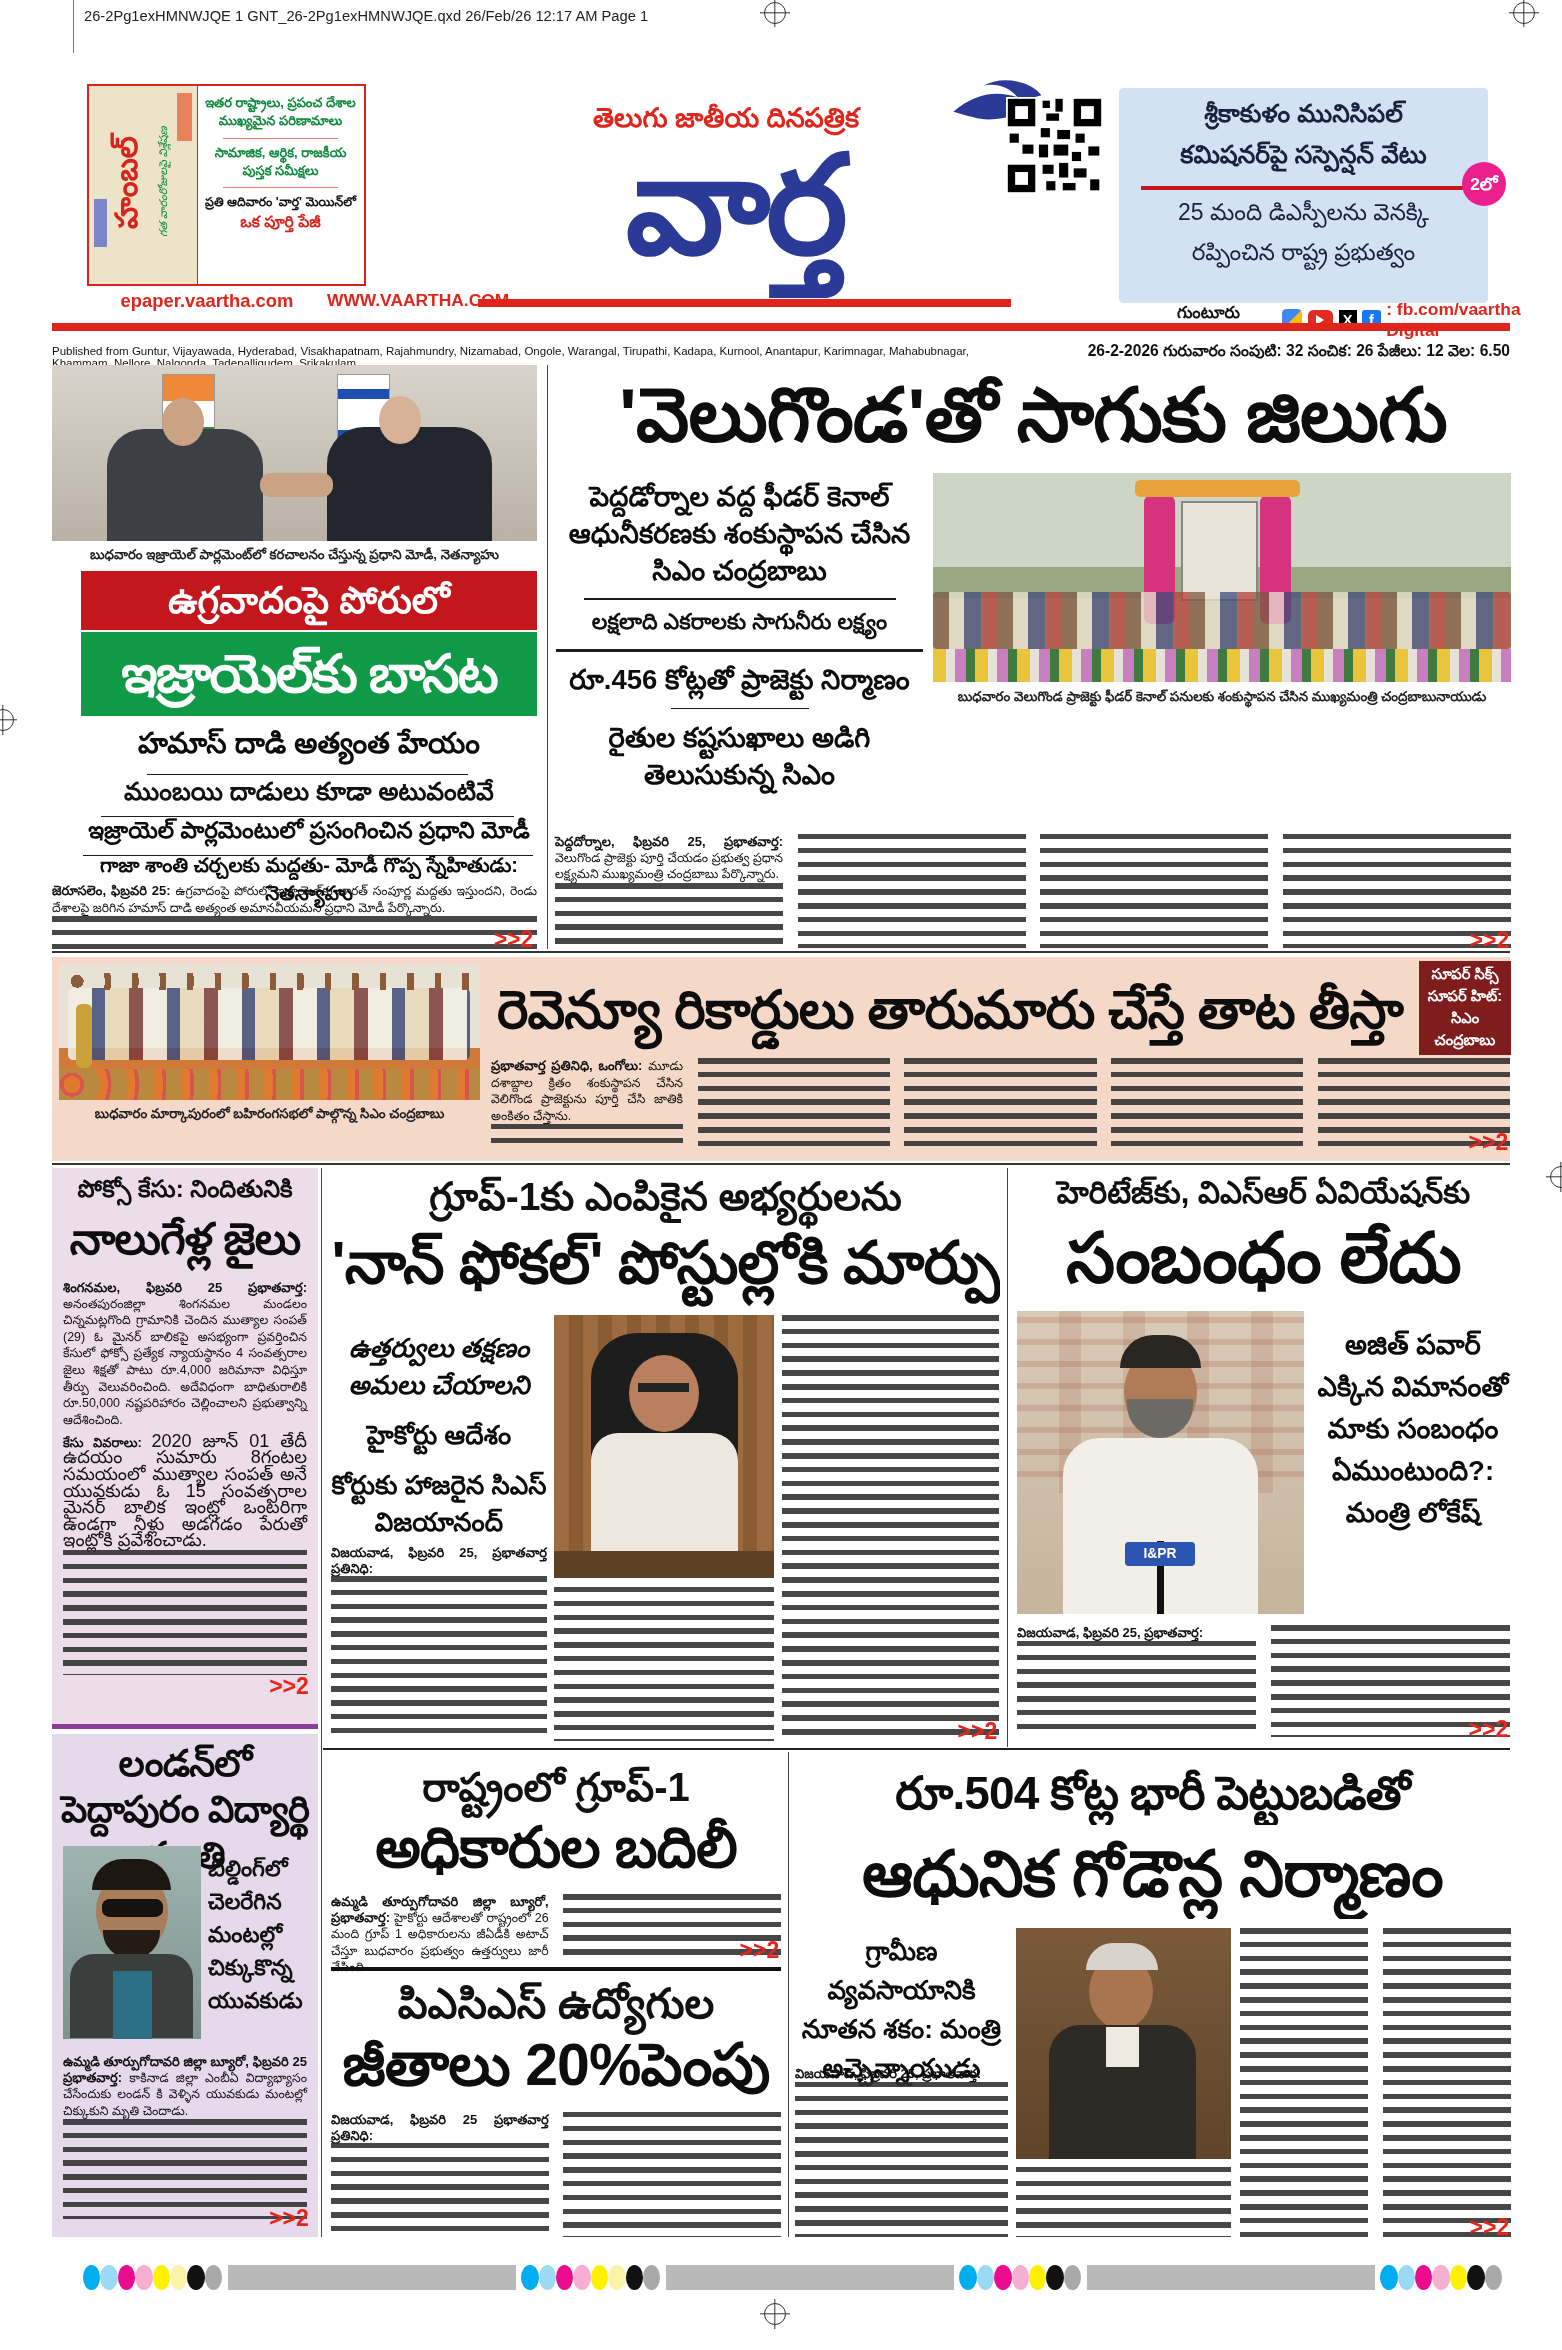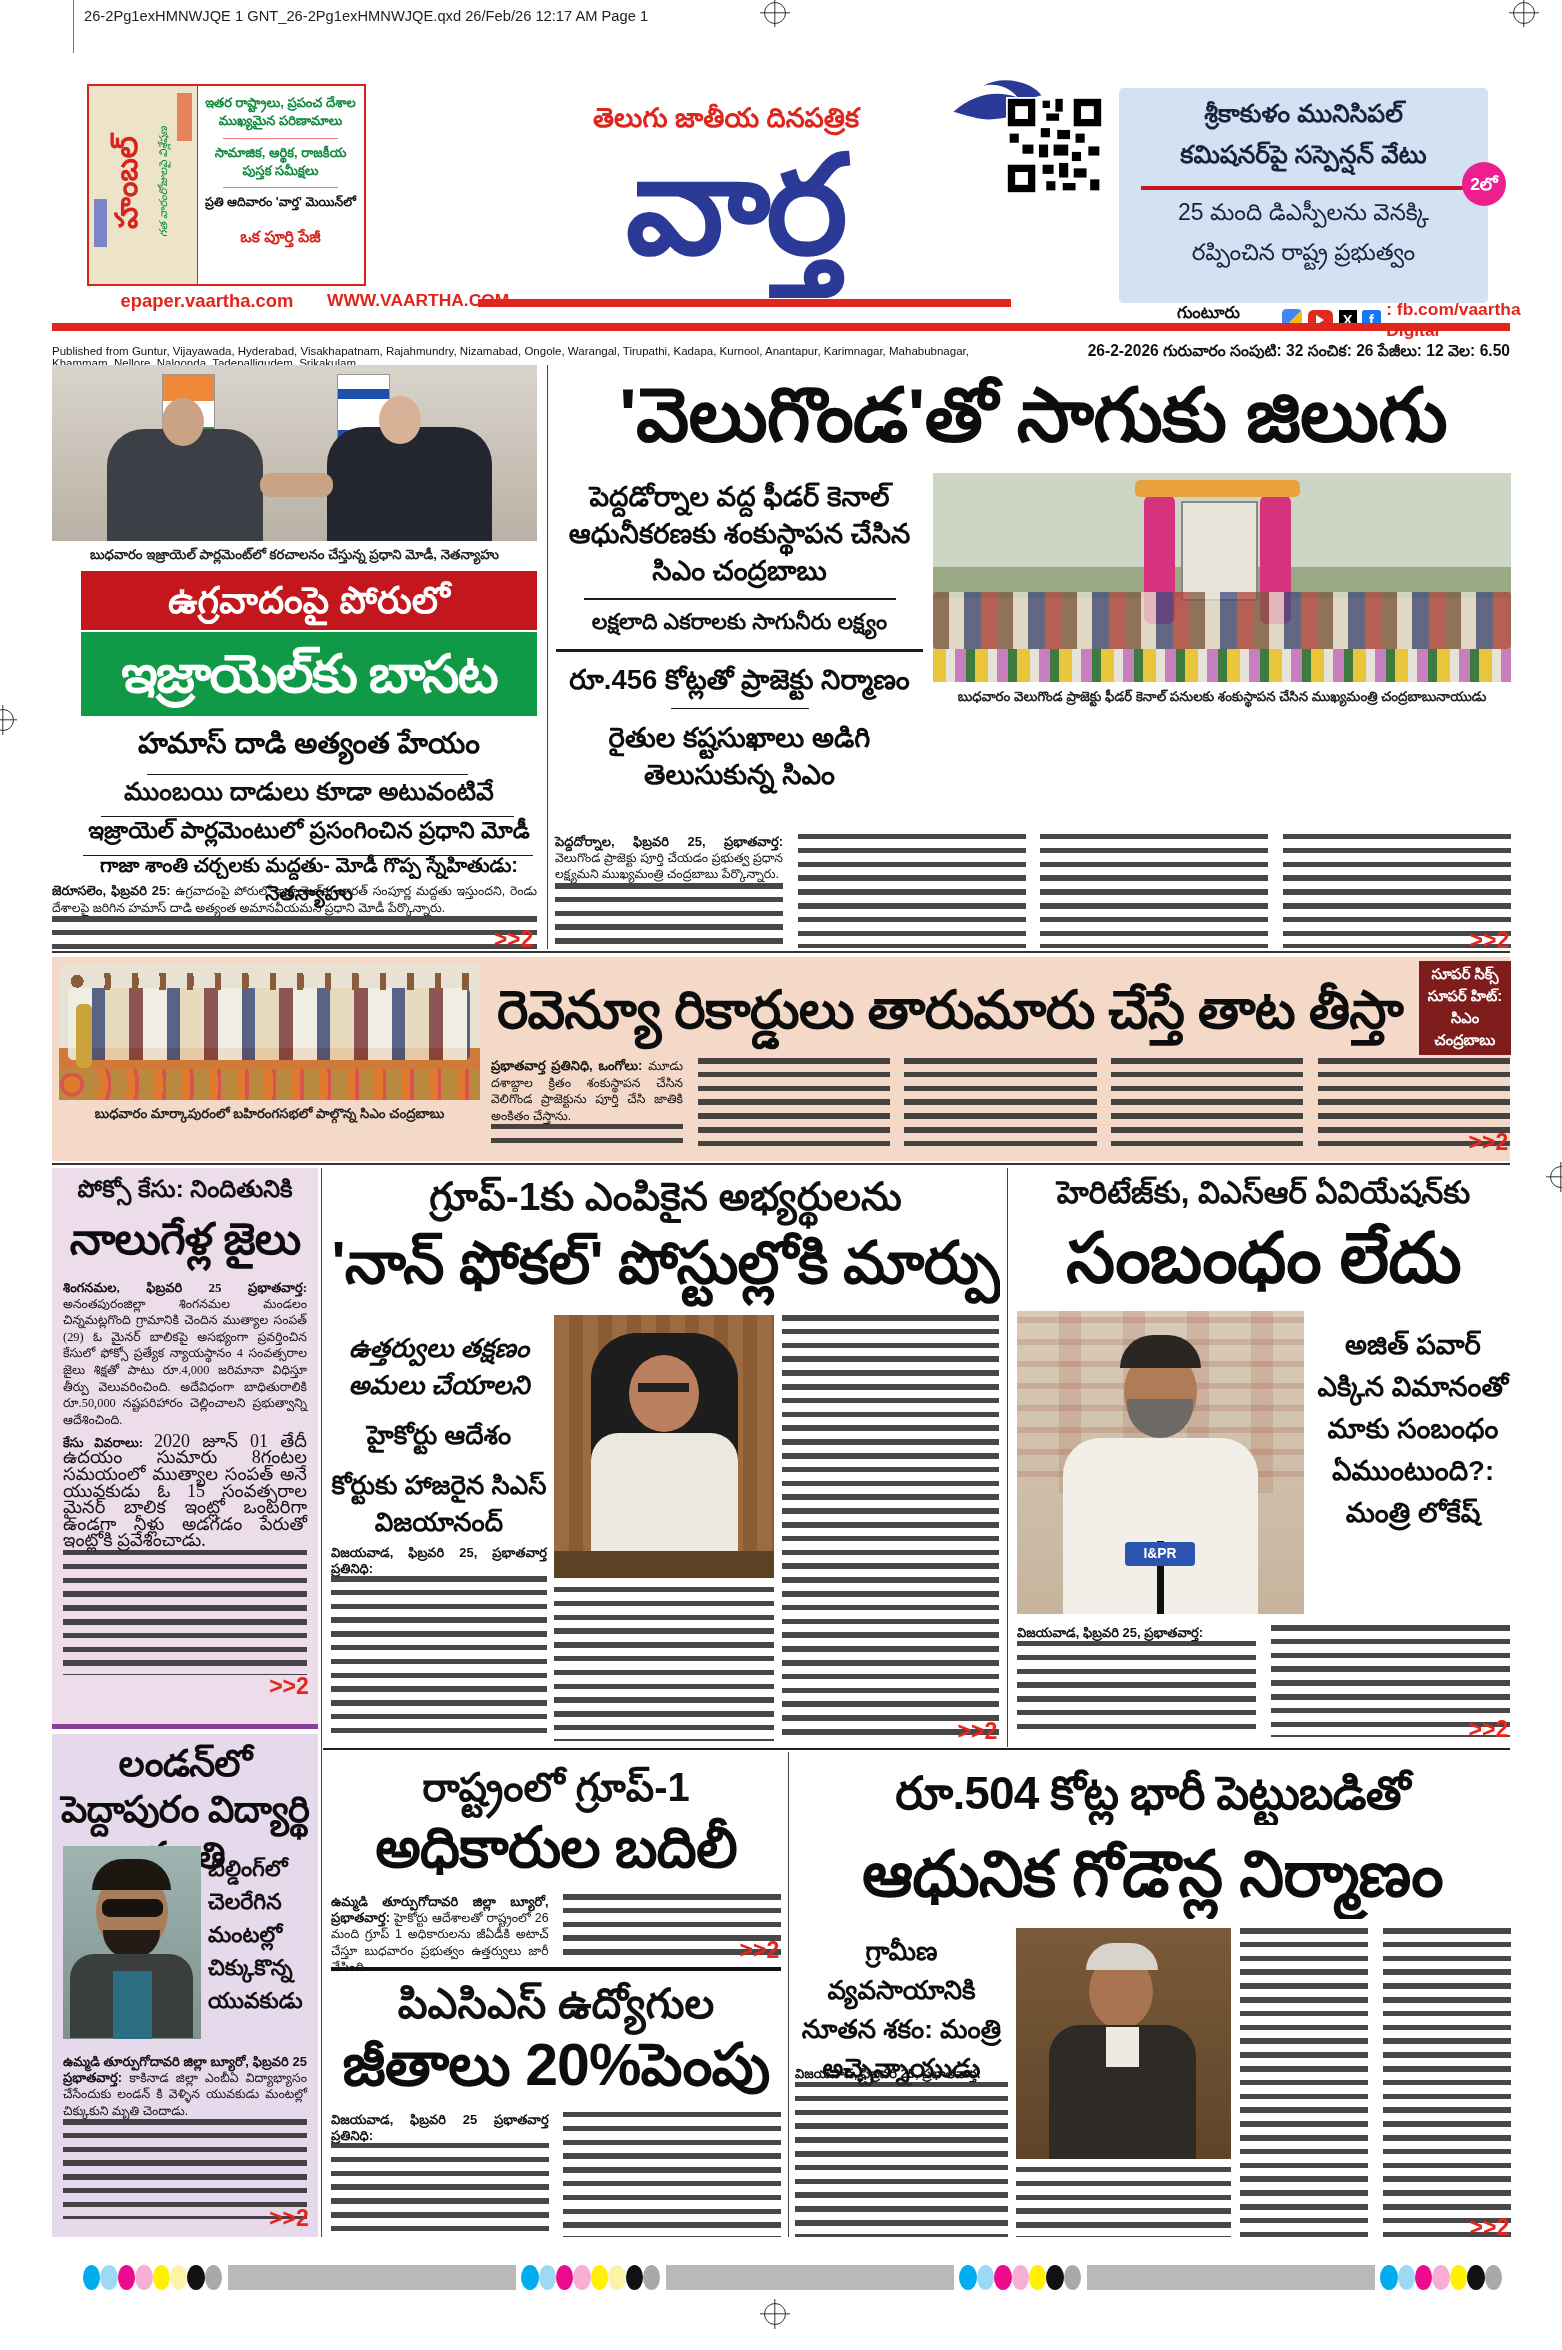--- a/index.html
+++ b/index.html
@@ -46,21 +46,21 @@
       <div class="b" style="left:66px;top:9.2px;height:174px;writing-mode:vertical-rl;transform:rotate(180deg);color:#0f8a3d;font-size:11px;font-style:italic;text-align:center;">గత వారంరోజులపై విశ్లేషణ</div>
     </div>
     <div class="b" style="left:110px;top:0;width:163px;height:100%;padding-top:9.2px;text-align:center;">
       <div style="color:#0f8a3d;font-weight:bold;font-size:13px;">ఇతర రాష్ట్రాలు, ప్రపంచ దేశాల</div>
       <div style="color:#0f8a3d;font-weight:bold;font-size:13px;">ముఖ్యమైన పరిణామాలు</div>
       <div style="height:0.9px;background:#e77;width:70%;margin:6.4px auto;"></div>
       <div style="color:#0f8a3d;font-weight:bold;font-size:13px;">సామాజిక, ఆర్థిక, రాజకీయ</div>
       <div style="color:#0f8a3d;font-weight:bold;font-size:13px;">పుస్తక సమీక్షలు</div>
       <div style="height:0.9px;background:#e77;width:70%;margin:6.4px auto;"></div>
       <div style="color:#111;font-size:12.4px;font-weight:bold;">ప్రతి ఆదివారం 'వార్త' మెయిన్‌లో</div>
-      <div style="color:#d9241d;font-size:15.6px;font-weight:900;margin-top:16px;">ఒక పూర్తి పేజీ</div>
+      <div style="color:#d9241d;font-size:15.6px;font-weight:900;margin-top:1px;">ఒక పూర్తి పేజీ</div>
     </div>
   </div>
   <div class="b bold red ctr" style="left:92px;top:290px;width:230px;font-size:18.4px;">epaper.vaartha.com</div>
   <div class="b bold red" style="left:327px;top:290px;width:239px;font-size:17.4px;">WWW.VAARTHA.COM</div>
 
   <div class="b ctr" style="left:478px;top:103px;width:496px;color:#e0251c;font-weight:bold;font-size:27px;">తెలుగు జాతీయ దినపత్రిక</div>
   <svg class="b" style="left:946px;top:77px;" width="101" height="55" viewBox="0 0 110 60">
     <path d="M8 38 C30 18 55 14 78 22 C68 10 52 6 40 10 C60 -2 92 4 104 20 C96 22 90 24 84 28 L96 30 C80 44 48 50 30 44 C22 42 14 40 8 38 Z" fill="#2b3a96"></path>
   </svg>
   <div class="b ctr" style="left:459px;top:118px;width:551px;height:180px;color:#2b3a96;font-weight:900;font-size:138px;line-height:174px;letter-spacing:-4.6px;overflow:hidden;">వార్త</div>
@@ -226,21 +226,21 @@
 
   <div class="b" style="left:321px;top:1168px;width:1.4px;height:1069px;background:#444;"></div>
   <div class="b" style="left:1007px;top:1168px;width:1.4px;height:579px;background:#444;"></div>
   <div class="b" style="left:788px;top:1752px;width:1.4px;height:485px;background:#444;"></div>
   <div class="b" style="left:323px;top:1748px;width:1187px;height:1.8px;background:#222;"></div>
 
   <div class="b" style="left:52px;top:1168px;width:266px;height:556px;background:#eddcea;border-bottom:5.5px solid #8b3f98;">
     <div class="ctr bold" style="font-size:24px;margin-top:7.3px;">పోక్సో కేసు: నిందితునికి</div>
     <div class="ctr hl" style="font-size:44px;line-height:59px;">నాలుగేళ్ల జైలు</div>
     <div class="b" style="left:11px;top:112px;width:244px;height:395px;">
-      <div class="col" style="height:100%;font-family:Liberation Serif, serif;">
+      <div class="col" style="height:100%;">
         <span><span class="byl">శింగనమల, ఫిబ్రవరి 25 ప్రభాతవార్త:</span>
         <span style="font-size:12.4px;">అనంతపురంజిల్లా శింగనమల మండలం చిన్నమట్లగొంది గ్రామానికి చెందిన ముత్యాల సంపత్ (29) ఓ మైనర్ బాలికపై అసభ్యంగా ప్రవర్తించిన కేసులో ఫోక్సో ప్రత్యేక న్యాయస్థానం 4 సంవత్సరాల జైలు శిక్షతో పాటు రూ.4,000 జరిమానా విధిస్తూ తీర్పు వెలువరించింది. అదేవిధంగా బాధితురాలికి రూ.50,000 నష్టపరిహారం చెల్లించాలని ప్రభుత్వాన్ని ఆదేశించింది.</span></span>
         <span style="margin-top:5.5px;"><span class="byl">కేసు వివరాలు:</span>
         <span style="font-size:18px;">2020 జూన్ 01 తేదీ ఉదయం సుమారు 8గంటల సమయంలో ముత్యాల సంపత్ అనే యువకుడు ఓ 15 సంవత్సరాల మైనర్ బాలిక ఇంట్లో ఒంటరిగా ఉండగా నీళ్లు అడగడం పేరుతో ఇంట్లోకి ప్రవేశించాడు.</span></span>
         <div class="fill"></div>
       </div>
     </div>
     <div class="jump" style="right:9.2px;bottom:26px;">&gt;&gt;2</div>
   </div>
 

